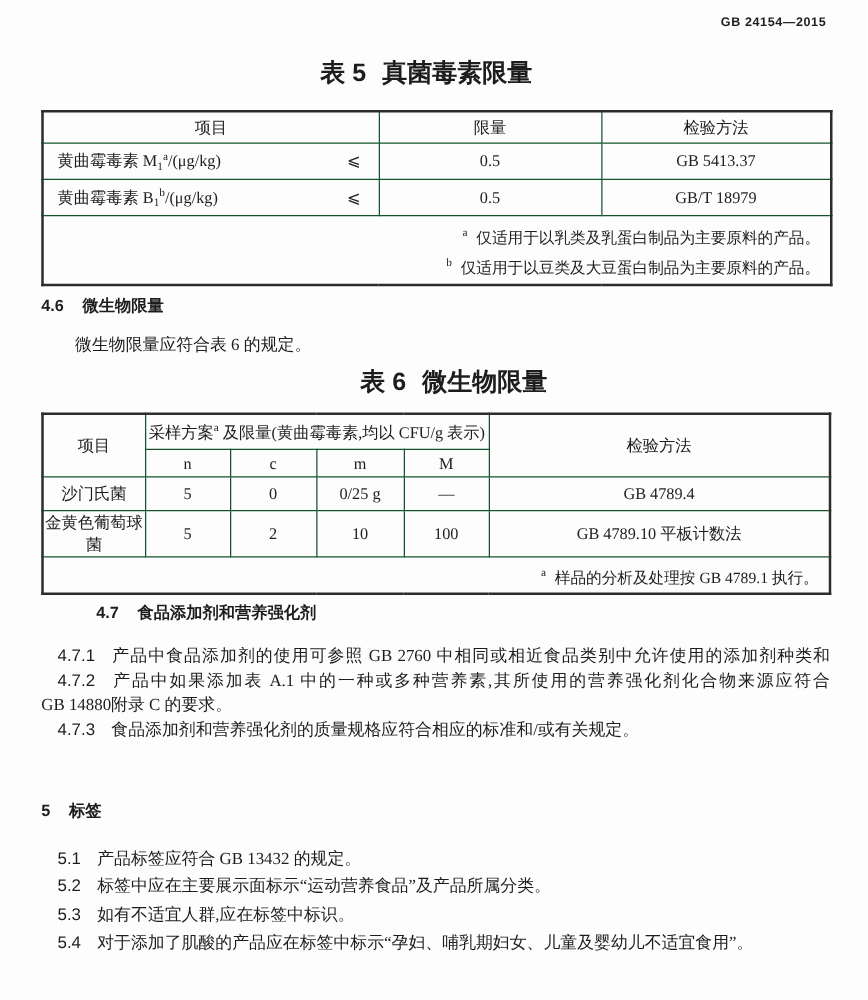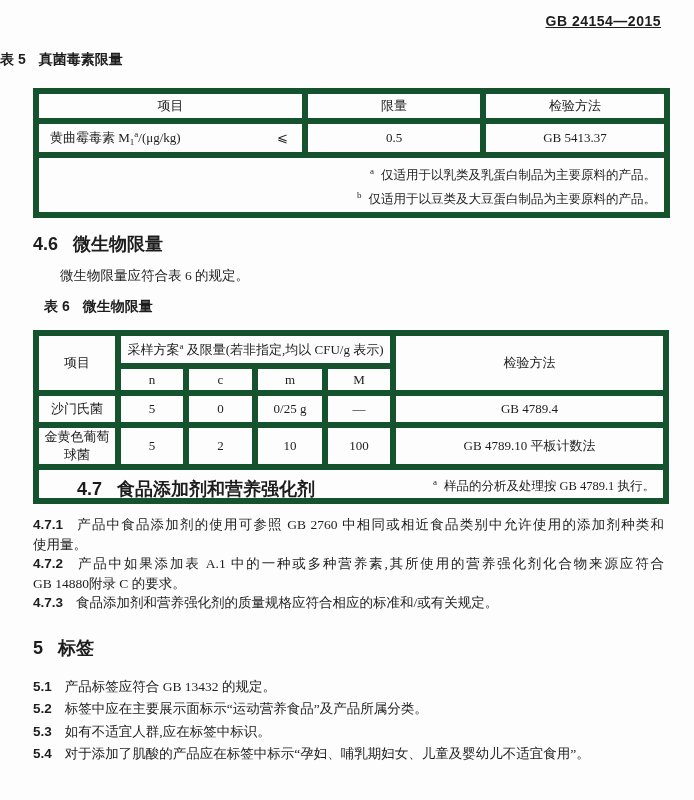--- a/index.html
+++ b/index.html
@@ -7,37 +7,37 @@
   .page {
     position:relative; width:694px; height:800px; margin:0 auto;
     background:#fdfdfd; color:#1d1d1d; overflow:hidden;
     font-family:"Liberation Serif","DejaVu Serif",serif;
     font-size:13.5px;
   }
 
   .doc-code {
     position:absolute; top:13px; right:33px;
     font-family:"Liberation Sans","DejaVu Sans",sans-serif;
-    font-weight:bold; font-size:14px; letter-spacing:0.5px;text-decoration:underline;
+    font-weight:bold; font-size:10px; letter-spacing:0.5px;
   }
 
   .tbl-title {
-    position:absolute; left:0; right:12px; text-align:left;
-    font-family:"Liberation Sans","DejaVu Sans",sans-serif;
-    font-weight:bold; font-size:14px; line-height:17px;
+    position:absolute; left:0; right:12px; text-align:center;
+    font-family:"Liberation Sans","DejaVu Sans",sans-serif;
+    font-weight:bold; font-size:20px; line-height:17px;
   }
   #t5-title { top:51px; }
   #t6-title { top:298px;padding-left:44px; }
   .tbl-title .tl { margin-right:13px; }
 
   table {
     position:absolute; left:33px; border-collapse:collapse; table-layout:fixed;
     font-size:13px; color:#1d1d1d; border:2px solid #2c2c2c;
   }
-  td { border:6px solid #14532d; text-align:center; vertical-align:middle; padding:0; }
+  td { border:1px solid #14532d; text-align:center; vertical-align:middle; padding:0; }
   #table5 { top:88px; width:631px; }
   #table6 { top:330px; width:630px; }
 
   #table5 tr.hrow td { height:24px; }
   #table5 tr.drow td { height:28px; }
 
   .c-item { text-align:left; }
   .item-flex { display:flex; justify-content:space-between; align-items:center; padding:0 14px 0 11px; }
   sub.sb { font-size:9px; vertical-align:-3px; line-height:0; }
   sup.sp { font-size:9px; vertical-align:5px; line-height:0; }
@@ -48,39 +48,39 @@
 
   #table6 tr.h1 td { height:27px; }
   #table6 tr.h2 td { height:21px; }
   #table6 tr.d1 td { height:26px;text-align:center; }
   #table6 tr.d2 td { height:27px; }
   #table6 .fn-cell { height:23px; padding:2px 8px 2px 26px; }
 
   .sec-head {
     position:absolute; left:33px;
     font-family:"Liberation Sans","DejaVu Sans",sans-serif;
-    font-weight:bold; font-size:18px; line-height:17px;
+    font-weight:bold; font-size:13px; line-height:17px;
   }
   .sec-head .num { margin-right:15px; }
   #h46 { top:236px; }
   #h47 { top:481px;margin-left:44px; }
   #h5  { top:640px; }
 
   #p46 {
     position:absolute; top:267px; left:33px; width:631px;
     text-indent:27px; line-height:17px;
   }
 
   .text-block { position:absolute; left:33px; width:631px; }
   #block47 { top:515px; line-height:19.6px; }
   #block5  { top:676px; line-height:22.4px; }
 
   .clause-num {
     font-family:"Liberation Sans","DejaVu Sans",sans-serif;
-    font-weight:bold; margin-right:13px;
+    font-weight:normal; margin-right:13px;margin-left:13px;
   }
   .jlast { text-align:justify; text-align-last:justify; }
   .cont:empty { display:none; }
 </style>
 </head>
 <body>
 
 <div class="page">
 
   <div class="doc-code">GB 24154—2015</div>
@@ -103,20 +103,30 @@
     </tr>
     <tr class="drow">
       <td class="c-item">
         <div class="item-flex">
           <span><span>黄曲霉毒素 M</span><sub class="sb">1</sub><sup class="sp">a</sup><span>/(μg/kg)</span></span>
           <span>⩽</span>
         </div>
       </td>
       <td>0.5</td>
       <td>GB 5413.37</td>
+    </tr>
+    <tr class="drow">
+      <td class="c-item">
+        <div class="item-flex">
+          <span><span>黄曲霉毒素 B</span><sub class="sb">1</sub><sup class="sp">b</sup><span>/(μg/kg)</span></span>
+          <span>⩽</span>
+        </div>
+      </td>
+      <td>0.5</td>
+      <td>GB/T 18979</td>
     </tr>
     <tr>
       <td class="fn-cell" colspan="3">
         <div class="fn-line"><span class="fn-marker">a</span><span>仅适用于以乳类及乳蛋白制品为主要原料的产品。</span></div>
         <div class="fn-line"><span class="fn-marker">b</span><span>仅适用于以豆类及大豆蛋白制品为主要原料的产品。</span></div>
       </td>
     </tr>
   </tbody>
     </table>
 
@@ -134,21 +144,21 @@
         <col style="width:82px">
         <col style="width:68px">
         <col style="width:69px">
         <col style="width:70px">
         <col style="width:68px">
         <col style="width:273px">
       </colgroup>
     <tbody>
         <tr class="h1">
       <td rowspan="2">项目</td>
-      <td colspan="4"><span>采样方案</span><sup class="sp">a</sup><span> 及限量(若非指定,均以 CFU/g 表示)</span></td>
+      <td colspan="4"><span>采样方案</span><sup class="sp">a</sup><span> 及限量(黄曲霉毒素,均以 CFU/g 表示)</span></td>
       <td rowspan="2">检验方法</td>
     </tr>
     <tr class="h2">
       <td>n</td>
       <td>c</td>
       <td>m</td>
       <td>M</td>
     </tr>
     <tr class="d1">
       <td>沙门氏菌</td>
@@ -173,21 +183,20 @@
     </tr>
   </tbody>
     </table>
 
   <div class="sec-head" id="h47">
     <span class="num">4.7</span><span>食品添加剂和营养强化剂</span>
   </div>
   <div class="text-block" id="block47">
     <div>
       <div class="jlast"><span class="clause-num">4.7.1</span><span>产品中食品添加剂的使用可参照 GB 2760 中相同或相近食品类别中允许使用的添加剂种类和</span></div>
-      <div class="cont">使用量。</div>
     </div>
     <div>
       <div class="jlast"><span class="clause-num">4.7.2</span><span>产品中如果添加表 A.1 中的一种或多种营养素,其所使用的营养强化剂化合物来源应符合</span></div>
       <div class="cont">GB 14880附录 C 的要求。</div>
     </div>
     <div>
       <div><span class="clause-num">4.7.3</span><span>食品添加剂和营养强化剂的质量规格应符合相应的标准和/或有关规定。</span></div>
 
     </div>
   </div>

